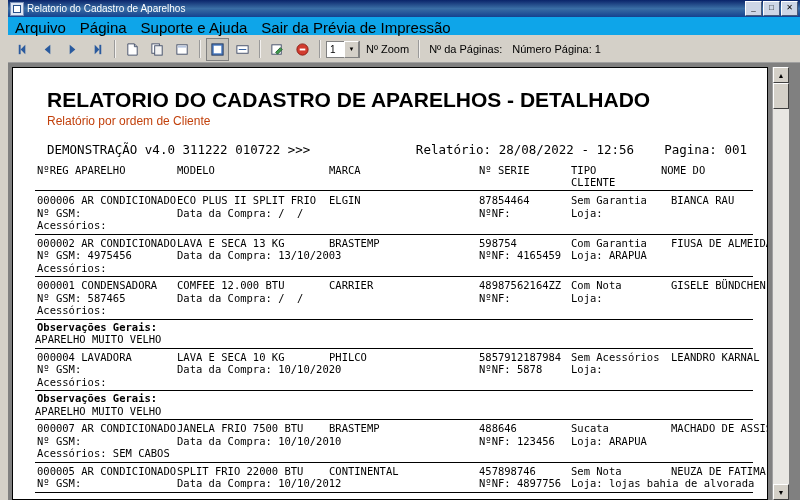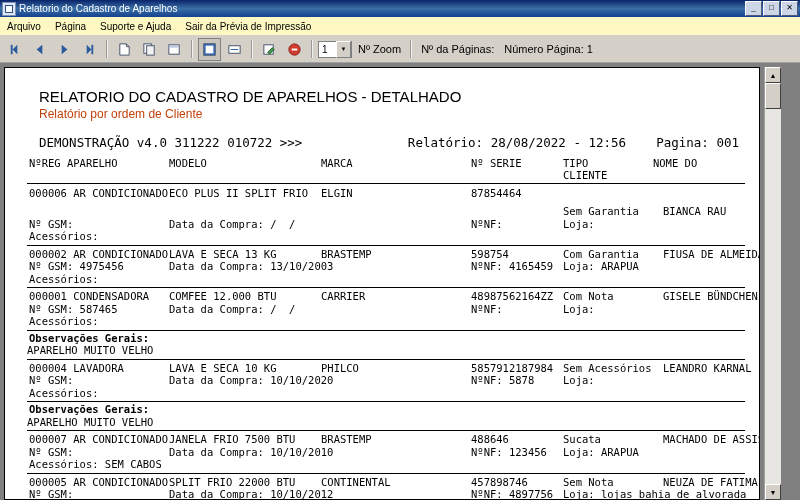--- a/index.html
+++ b/index.html
@@ -14,20 +14,21 @@
     font-size: 11px;
     background: #d4d0c8;
   }
   .window {
     width: 800px;
     height: 500px;
     display: flex;
     flex-direction: column;
     background: #d4d0c8;
     box-sizing: border-box;
+    padding-left: 8px;
   }
   
   .titlebar {
     height: 17px;
     background: linear-gradient(to bottom, #0a246a 0%, #3a6ea5 50%, #14428f 100%);
     color: #ffffff;
     display: flex;
     align-items: center;
     padding: 0 2px;
     font-size: 10px;
@@ -69,24 +70,24 @@
     border-right-color: #4a5a78;
     border-bottom-color: #4a5a78;
     font-size: 8px;
     line-height: 11px;
     text-align: center;
     color: #000;
   }
   
   .menubar {
     height: 18px;
-    background: #fef9c3;
-    display: flex;
-    align-items: center;
-    font-size: 10px;
+    background: #0ea5e9;
+    display: flex;
+    align-items: flex-start;
+    font-size: 15px;
     color: #000;
     border-bottom: 1px solid #d4d0c8;
     flex: none;
   }
   .menubar .menu-item {
     padding: 2px 7px;
     white-space: nowrap;
   }
   
   .toolbar {
@@ -200,22 +201,22 @@
     border-bottom-color: #404040;
     box-sizing: border-box;
   }
   .vscroll .sb-track {
     flex: 1 1 auto;
     background: #e8e6e2;
   }
   
   .rep-title {
     font-family: "Liberation Sans", sans-serif;
-    font-size: 15px;
-    font-weight: normal;
+    font-size: 21px;
+    font-weight: bold;
     color: #000;
     letter-spacing: 0px;
     margin: 0 0 2px 12px;
   }
   .rep-sub {
     font-family: "Liberation Sans", sans-serif;
     font-size: 12px;
     margin: 0 0 14px 12px;
     color: #c2410c;
   }
@@ -409,21 +410,21 @@
         <div class="c4">Nº SERIE</div>
         <div class="c5">
           <span>TIPO</span>
           <span style="display:inline-block;width:52px"></span>
           <span>NOME DO CLIENTE</span>
         </div>
       </div>
 
       <div id="records">
           <div class="rec">
-            <div class="line"><div class="c1">000006 AR CONDICIONADO</div><div class="c2">ECO PLUS II SPLIT FRIO</div><div class="c3">ELGIN</div><div class="c4">87854464</div><div class="c5"><span style="display: inline-block; width: 100px; margin-top: 18px;">Sem Garantia</span><span style="display:inline-block;width:0px"></span><span>BIANCA RAU</span></div></div>
+            <div class="line"><div class="c1">000006 AR CONDICIONADO</div><div class="c2">ECO PLUS II SPLIT FRIO</div><div class="c3">ELGIN</div><div class="c4">87854464</div><div class="c5"><span style="display: inline-block; width: 100px;">Sem Garantia</span><span style="display:inline-block;width:0px"></span><span>BIANCA RAU</span></div></div>
             <div class="line"><div class="c1">Nº GSM: </div><div style="width:302px;flex:none">Data da Compra: /  /</div><div class="c4">NºNF: </div><div class="c5">Loja: </div></div>
             <div class="line">Acessórios:</div>
           </div>
           <div class="rec">
             <div class="line"><div class="c1">000002 AR CONDICIONADO</div><div class="c2">LAVA E SECA 13 KG</div><div class="c3">BRASTEMP</div><div class="c4">598754</div><div class="c5"><span style="display: inline-block; width: 100px;">Com Garantia</span><span style="display:inline-block;width:0px"></span><span>FIUSA DE ALMEIDA JUCA CHAVES</span></div></div>
             <div class="line"><div class="c1">Nº GSM: 4975456</div><div style="width:302px;flex:none">Data da Compra: 13/10/2003</div><div class="c4">NºNF: 4165459</div><div class="c5">Loja: ARAPUA</div></div>
             <div class="line">Acessórios:</div>
           </div>
           <div class="rec">
             <div class="line"><div class="c1">000001 CONDENSADORA</div><div class="c2">COMFEE 12.000 BTU</div><div class="c3">CARRIER</div><div class="c4">48987562164ZZ</div><div class="c5"><span style="display: inline-block; width: 100px;">Com Nota</span><span style="display:inline-block;width:0px"></span><span>GISELE BÜNDCHEN</span></div></div>

